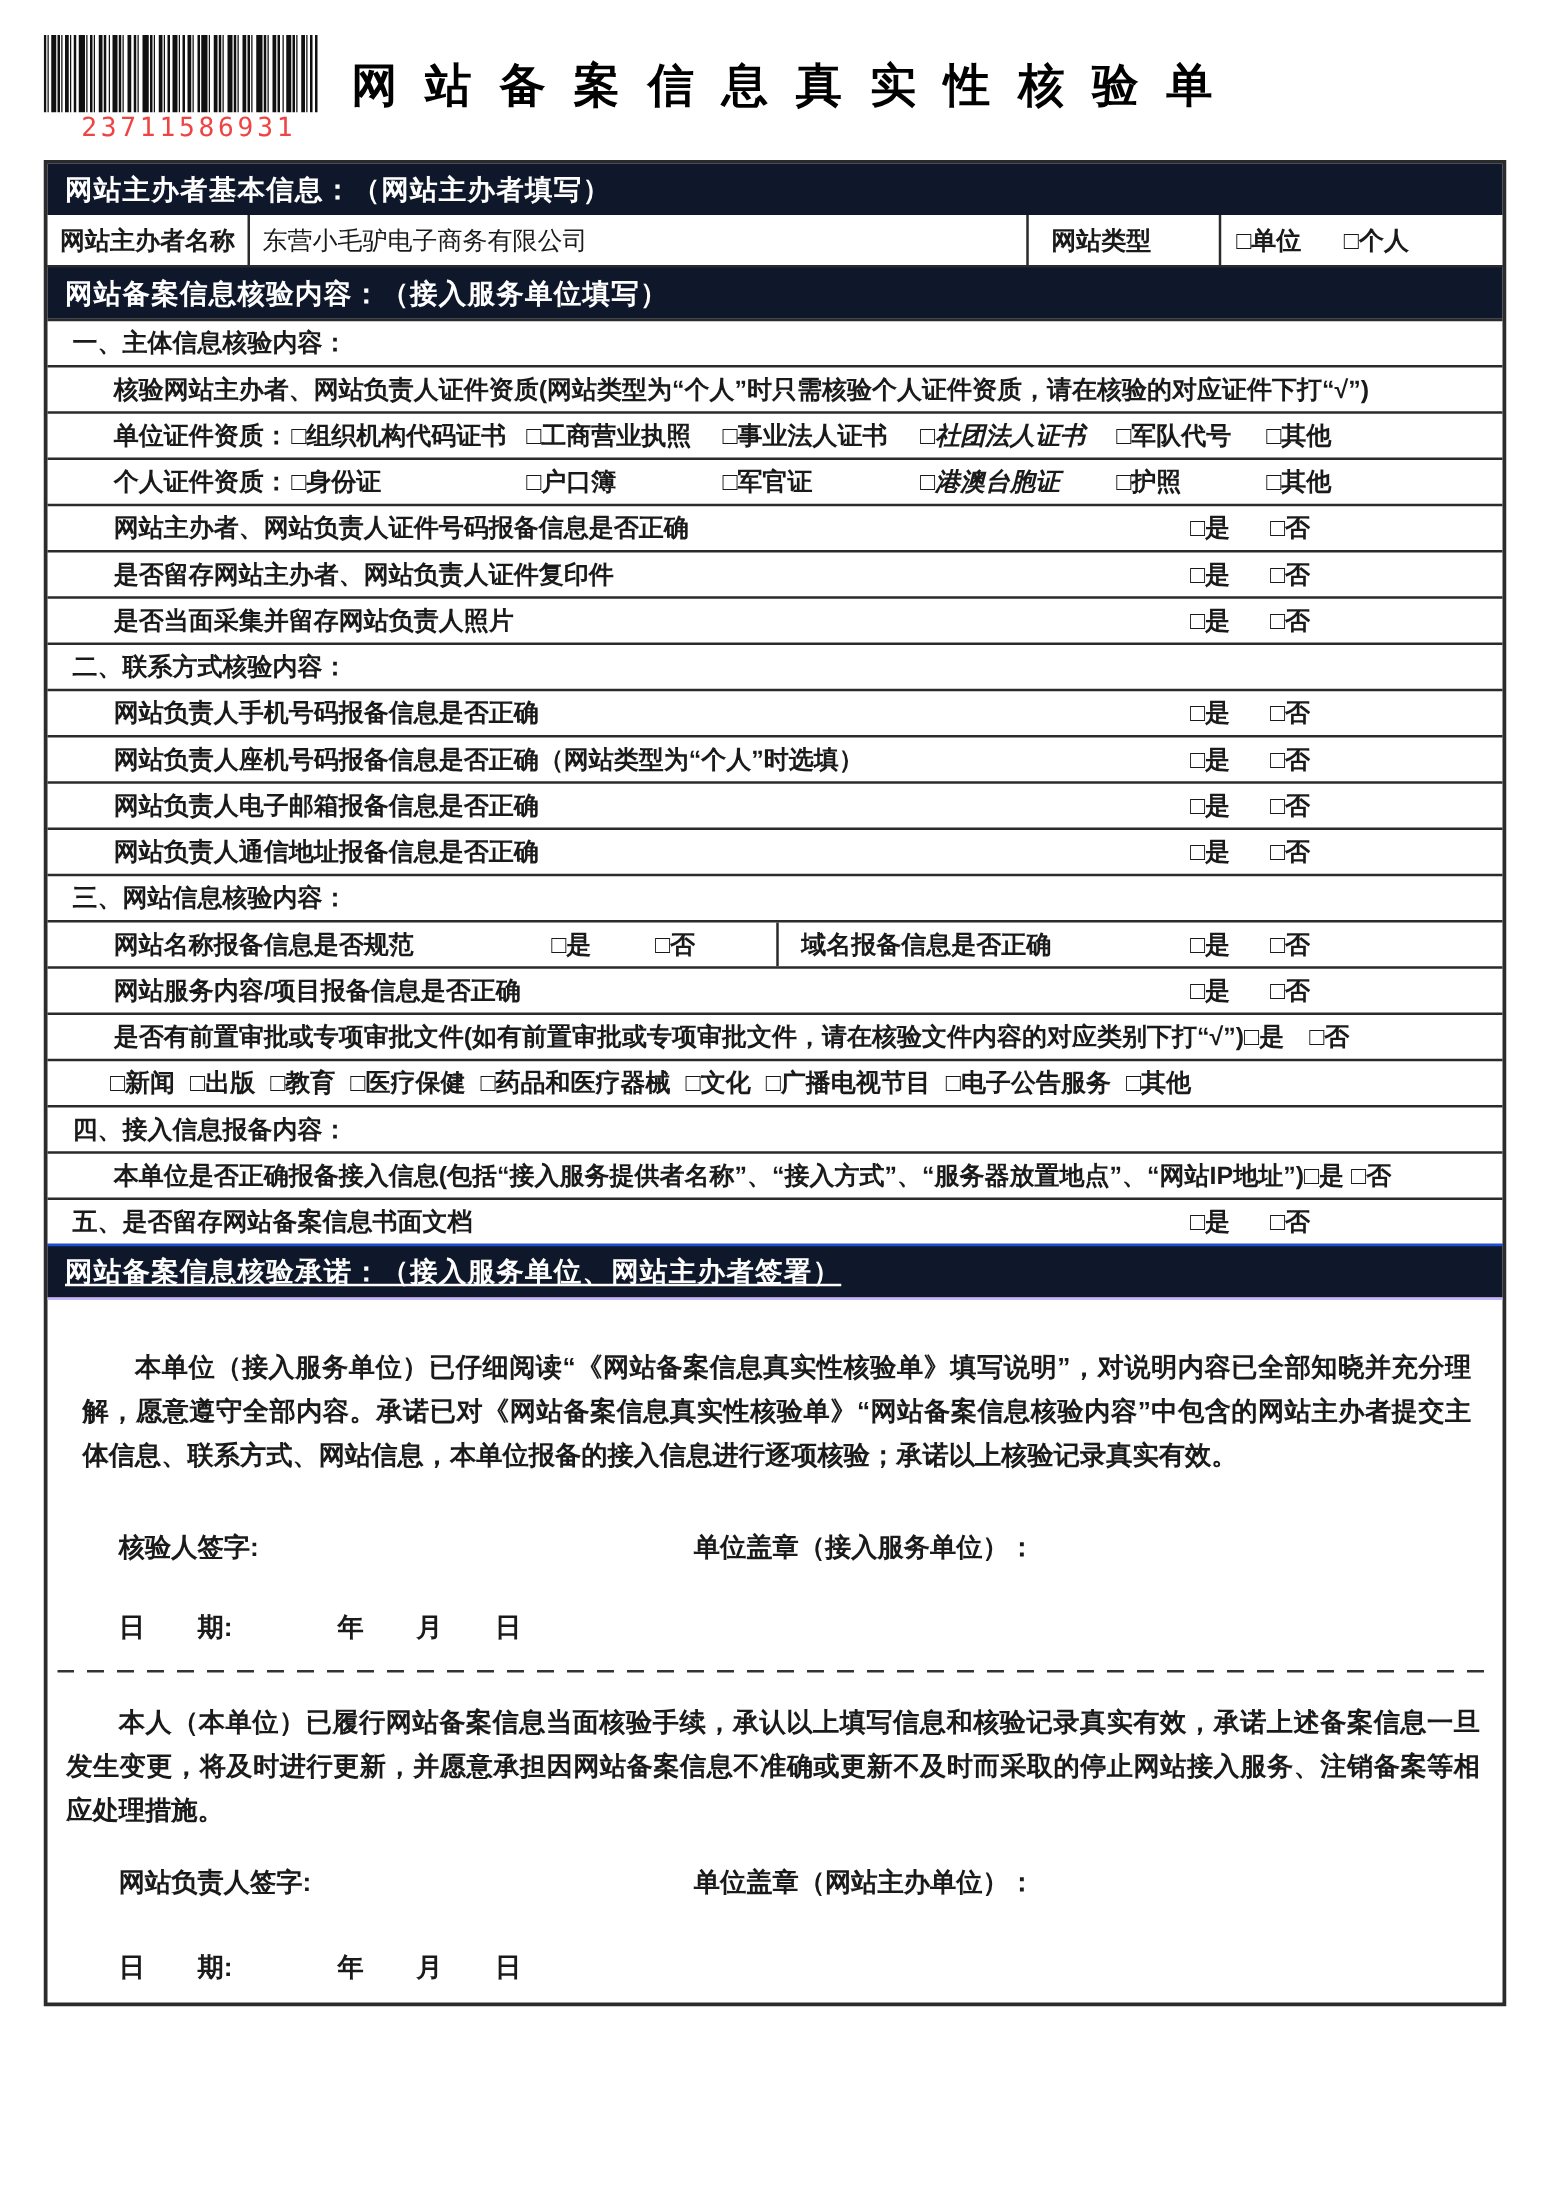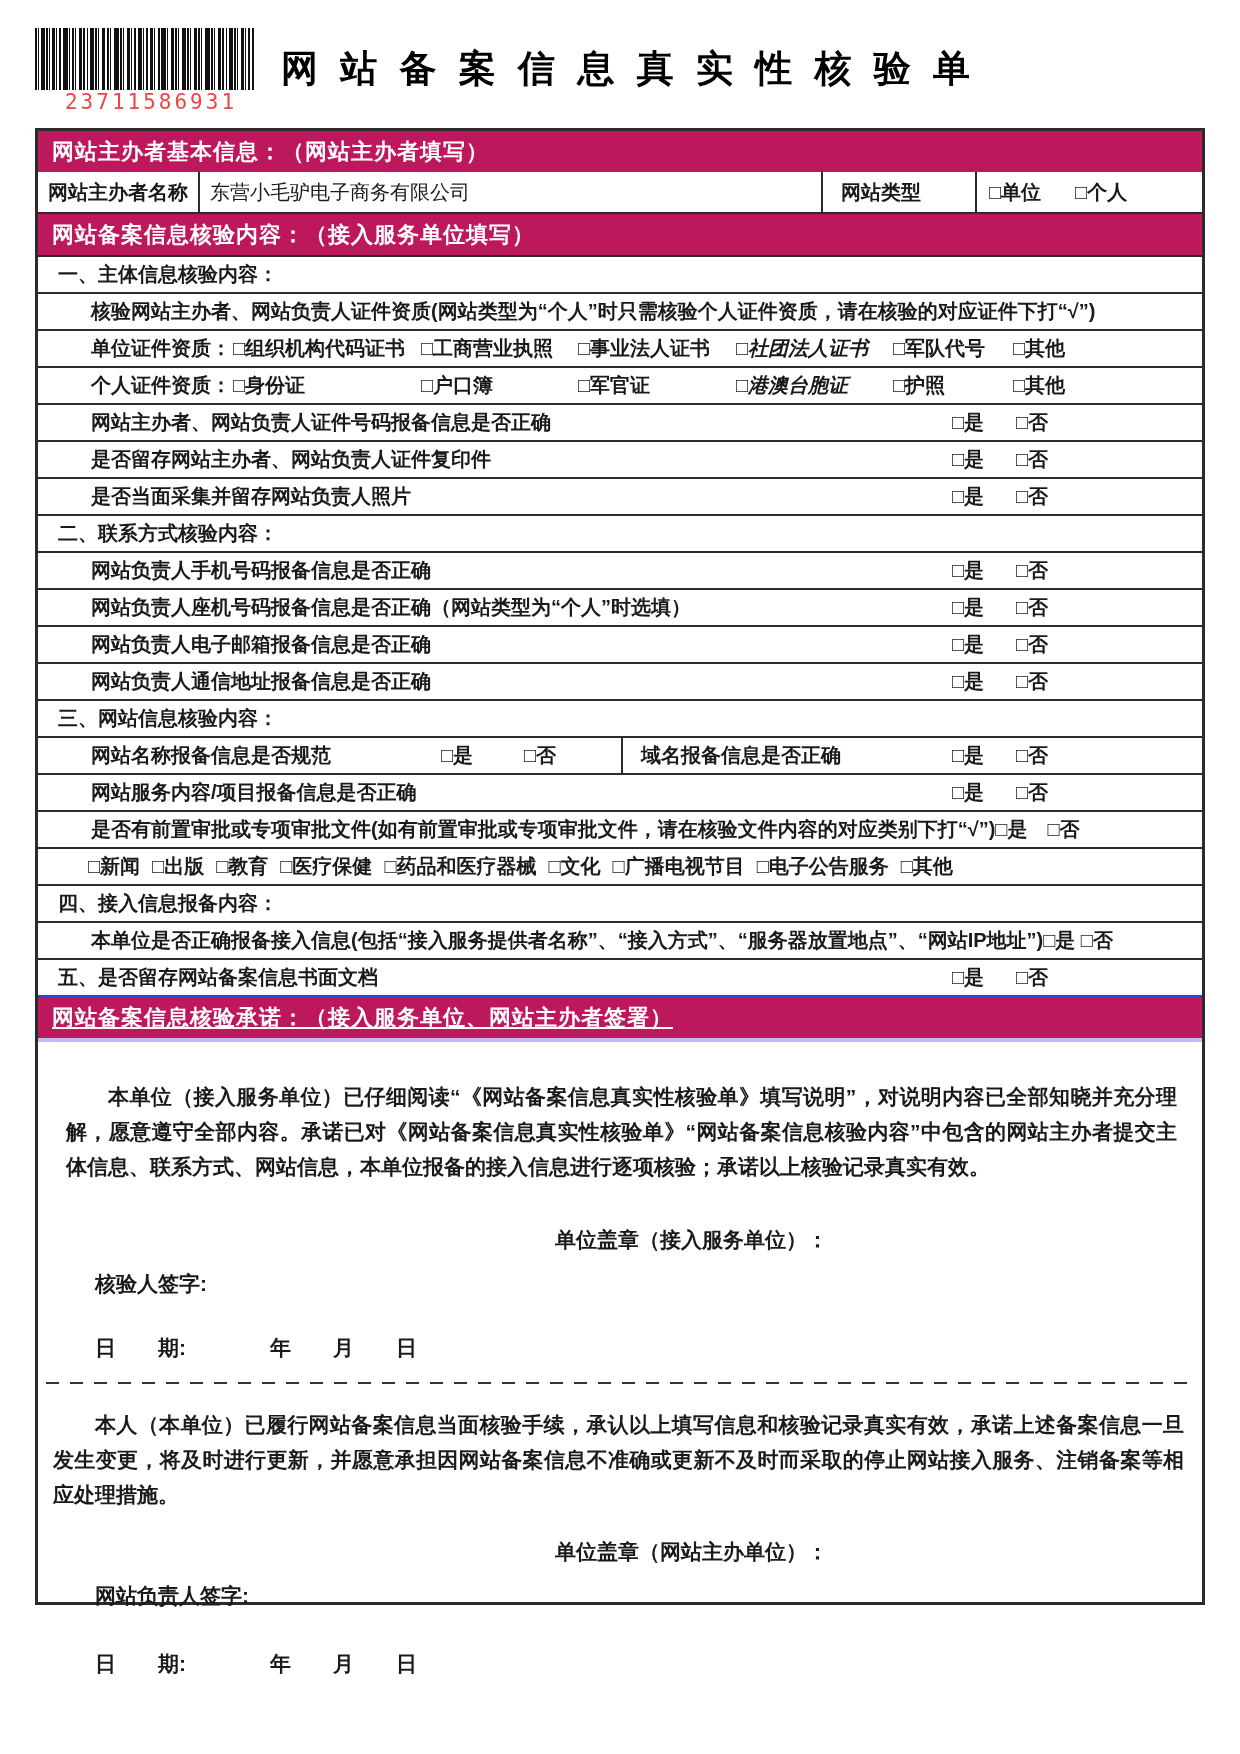--- a/index.html
+++ b/index.html
@@ -11,21 +11,21 @@
     position:relative;overflow:hidden;
   }
   
   .hdr{display:flex;align-items:flex-start;height:92px;margin-bottom:8px;}
   .bc{width:232px;flex-shrink:0;}
   .bc svg{display:block;}
   .bc-num{text-align:center;font-family:"DejaVu Sans Mono",monospace;font-size:21px;letter-spacing:3px;margin-top:0px;color:#ef4444;}
   .doc-title{flex:1;text-align:left;padding-left:14px;padding-top:16px;font-size:37px;font-weight:bold;letter-spacing:6px;white-space:nowrap;color:#000000;}
   
   .form{border:3px solid #2b2b2b;}
-  .bar{background:#be185d;color:#fff;font-size:22px;font-weight:bold;height:41px;line-height:41px;padding-left:14px;letter-spacing:1px;}
+  .bar{background:#0f172a;color:#fff;font-size:22px;font-weight:bold;height:41px;line-height:41px;padding-left:14px;letter-spacing:1px;}
   .row{border-top:2px solid #2b2b2b;min-height:37px;display:flex;align-items:center;font-size:20px;font-weight:bold;box-sizing:border-box;}
   .cell{display:flex;align-items:center;box-sizing:border-box;padding-left:10px;min-height:40px;}
   .vline{border-left:2px solid #2b2b2b;align-self:stretch;}
   .r1c1{width:160px;}
   .r1c2{width:621px;font-weight:normal;}
   .r1c3{width:152px;padding-left:18px;}
   .r1c4{flex:1;gap:34px;padding-left:12px;}
   .r2c2{flex:1;font-weight:normal;font-size:21px;}
   .heading{padding-left:20px;}
   .sub{padding-left:53px;}
@@ -39,26 +39,26 @@
   .cc3{width:158px;flex-shrink:0;}
   .cc4{width:157px;flex-shrink:0;font-style:italic;}
   .cc5{width:120px;flex-shrink:0;}
   .half-l{width:585px;flex-shrink:0;display:flex;align-items:center;align-self:stretch;padding-left:53px;border-right:2px solid #2b2b2b;box-sizing:border-box;gap:19px;}
   .half-l .lbl{flex:1;}
   .half-l .yn{width:64px;}
   .half-pad{width:14px;flex-shrink:0;}
   .half-r{flex:1;display:flex;align-items:center;padding-left:18px;}
   .approval{padding-left:50px;column-gap:12px;}
   
-  .pledge{border-top:4px solid #c4b5fd;height:564px;box-sizing:border-box;font-size:21px;font-weight:bold;}
+  .pledge{border-top:2px solid #c4b5fd;height:564px;box-sizing:border-box;font-size:21px;font-weight:bold;}
   .pledge p{margin:0;text-indent:2em;line-height:35px;text-align:justify;}
   .para1{padding:37px 25px 0 28px;}
   .para2{padding:23px 18px 0 15px;line-height:34px;}
   .sign-row{display:flex;padding-left:57px;margin-top:42px;}
-  .sign-row .s-label{width:460px;flex-shrink:0;margin-top:44px;}
+  .sign-row .s-label{width:460px;flex-shrink:0;}
   .sign-row2{margin-top:26px;}
   .date-row{padding-left:57px;margin-top:36px;}
   .date-row2{margin-top:40px;}
   .dash-sep{height:2px;margin:20px 8px 0 8px;
     background:repeating-linear-gradient(90deg,#333 0 13px,transparent 13px 24px);}
 </style>
 </head>
 <body>
 
 <div class="page">

